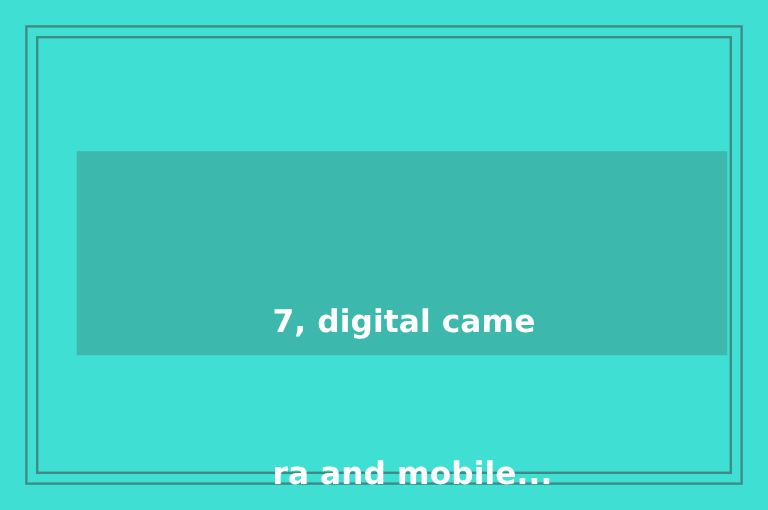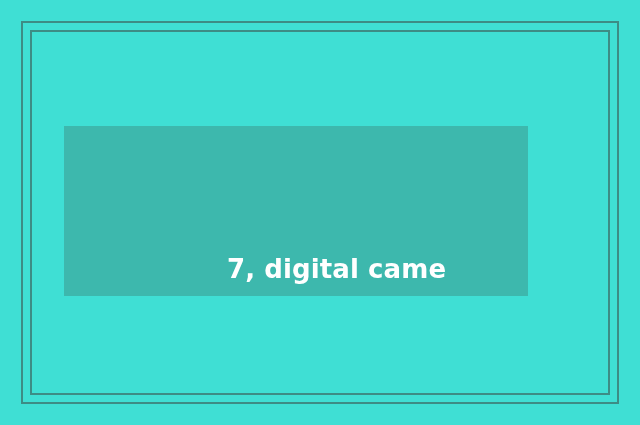--- a/index.html
+++ b/index.html
@@ -42,21 +42,21 @@
     top: 30px;
     right: 30px;
     bottom: 30px;
   }
 
   
   #panel {
     position: absolute;
     left: 64px;
     top: 126px;
-    width: 464px;
+    width: 542px;
     height: 170px;
     background: #3db8ad;
     box-sizing: border-box;
   }
 
   #panel-text {
     position: absolute;
     left: 163px;
     top: 38px;
     width: 330px;
@@ -77,16 +77,17 @@
 
 <div id="canvas">
 
   <div class="frame frame-outer"></div>
 
   <div class="frame frame-inner"></div>
 
   <div id="panel">
     <div id="panel-text">
       <span class="text-line">7, digital came</span>
+      <span class="text-line">ra and mobile...</span>
     </div>
   </div>
 
 </div>
 
 </body></html>

